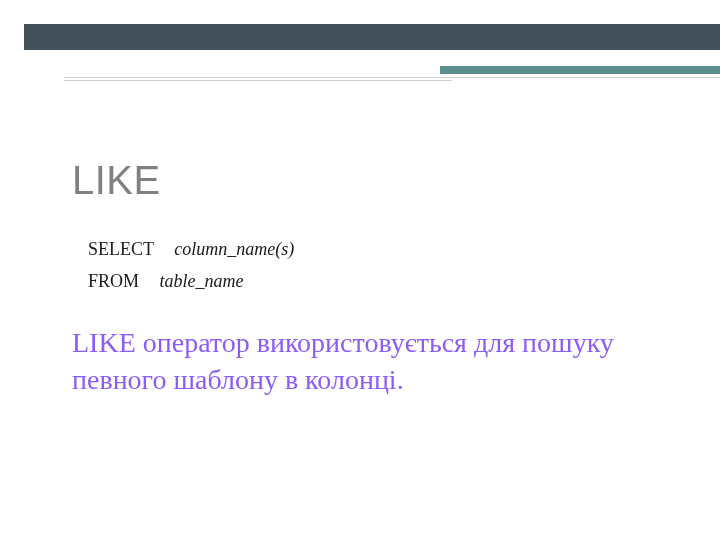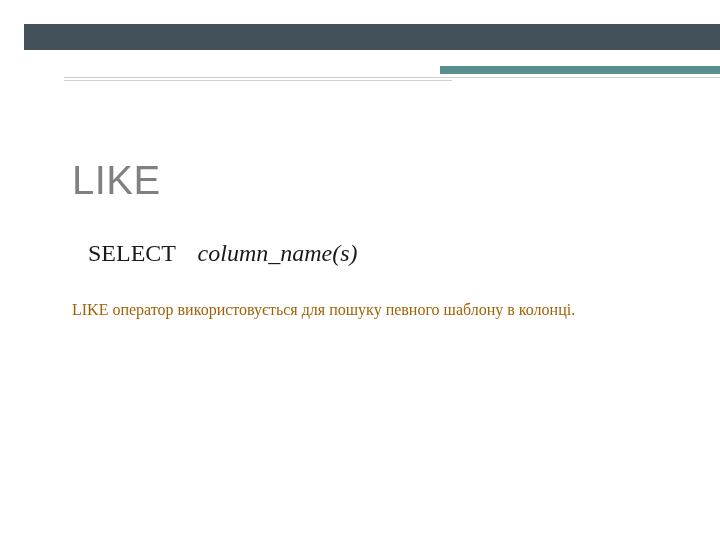--- a/index.html
+++ b/index.html
@@ -50,46 +50,47 @@
     }
     .title {
       font-family: 'Segoe UI', Arial, sans-serif;
       font-weight: 300;
       font-size: 40px;
       color: #808080;
       letter-spacing: 0.5px;
       margin-bottom: 34px;
     }
     .sql-block {
-      font-size: 24px;
+      font-size: 18px;
       line-height: 1.35;
       color: #1a1a1a;
       margin-bottom: 30px;
     }
     .sql-line { white-space: pre; }
     .kw { font-style: normal; }
     .it { font-style: italic; }
     .desc {
-      font-size: 16px;
+      font-size: 28px;
       line-height: 1.35;
-      color: #a16207;
+      color: #8b5cf6;
       max-width: 620px;
     }
   </style>
 </head>
 <body>
 
 <div class="top-bar"></div>
 <div class="accent-row">
   <div class="accent-teal"></div>
   <div class="accent-line"></div>
   <div class="accent-line-short"></div>
 </div>
 
 <div class="content">
   <h1 class="title">LIKE</h1>
 
   <div class="sql-block">
     <div class="sql-line"><span class="kw">SELECT </span><span class="it">column_name(s)</span></div>
+    <div class="sql-line"><span class="kw">FROM </span><span class="it">table_name</span></div>
   </div>
 
   <p class="desc">LIKE оператор використовується для пошуку певного шаблону в колонці.</p>
 </div>
 
 </body></html>

